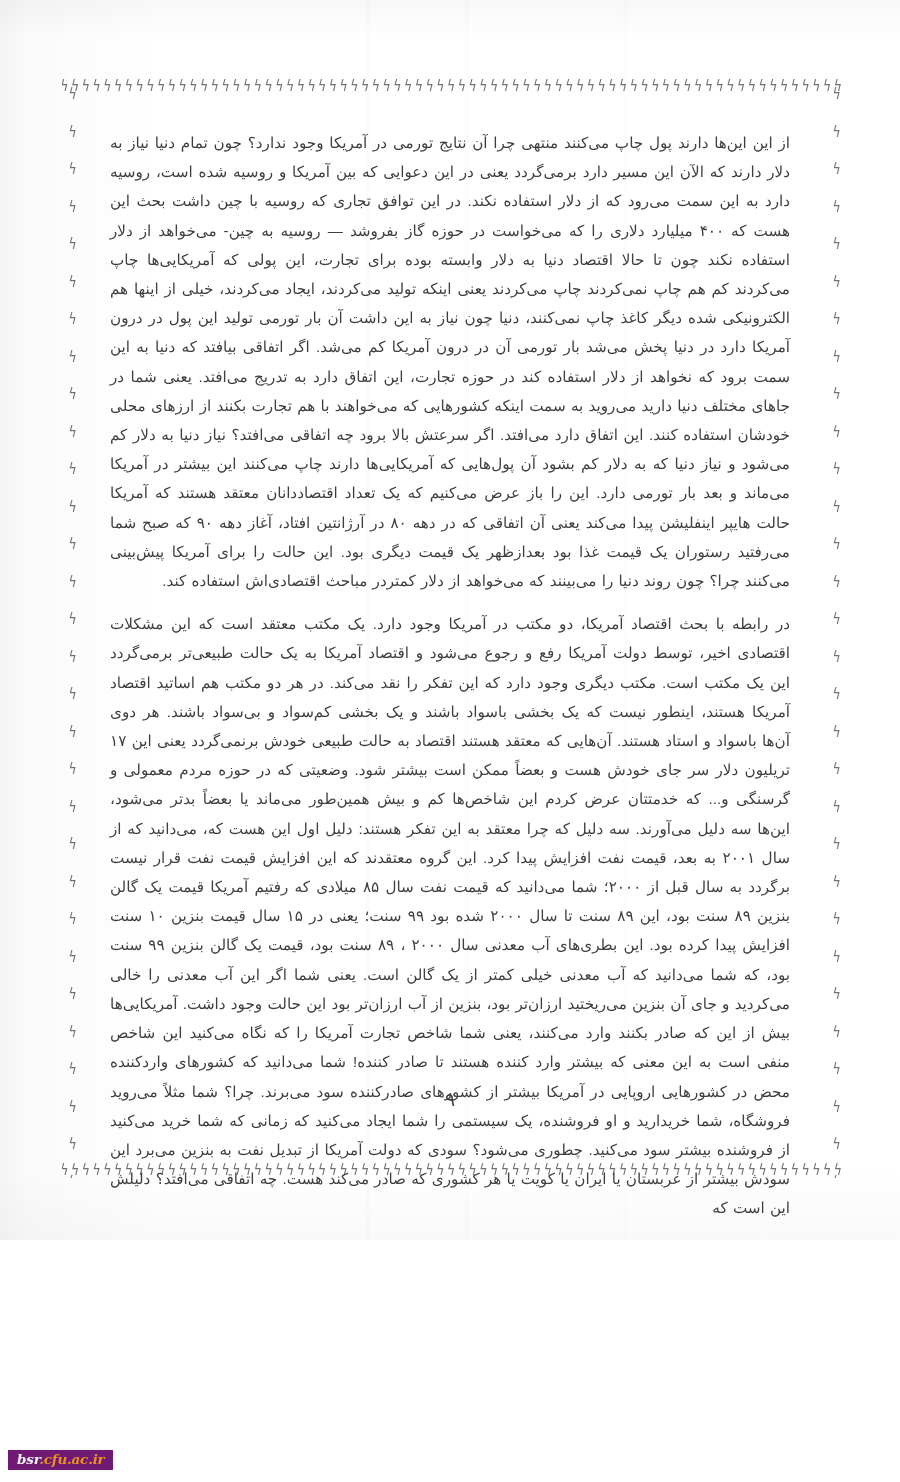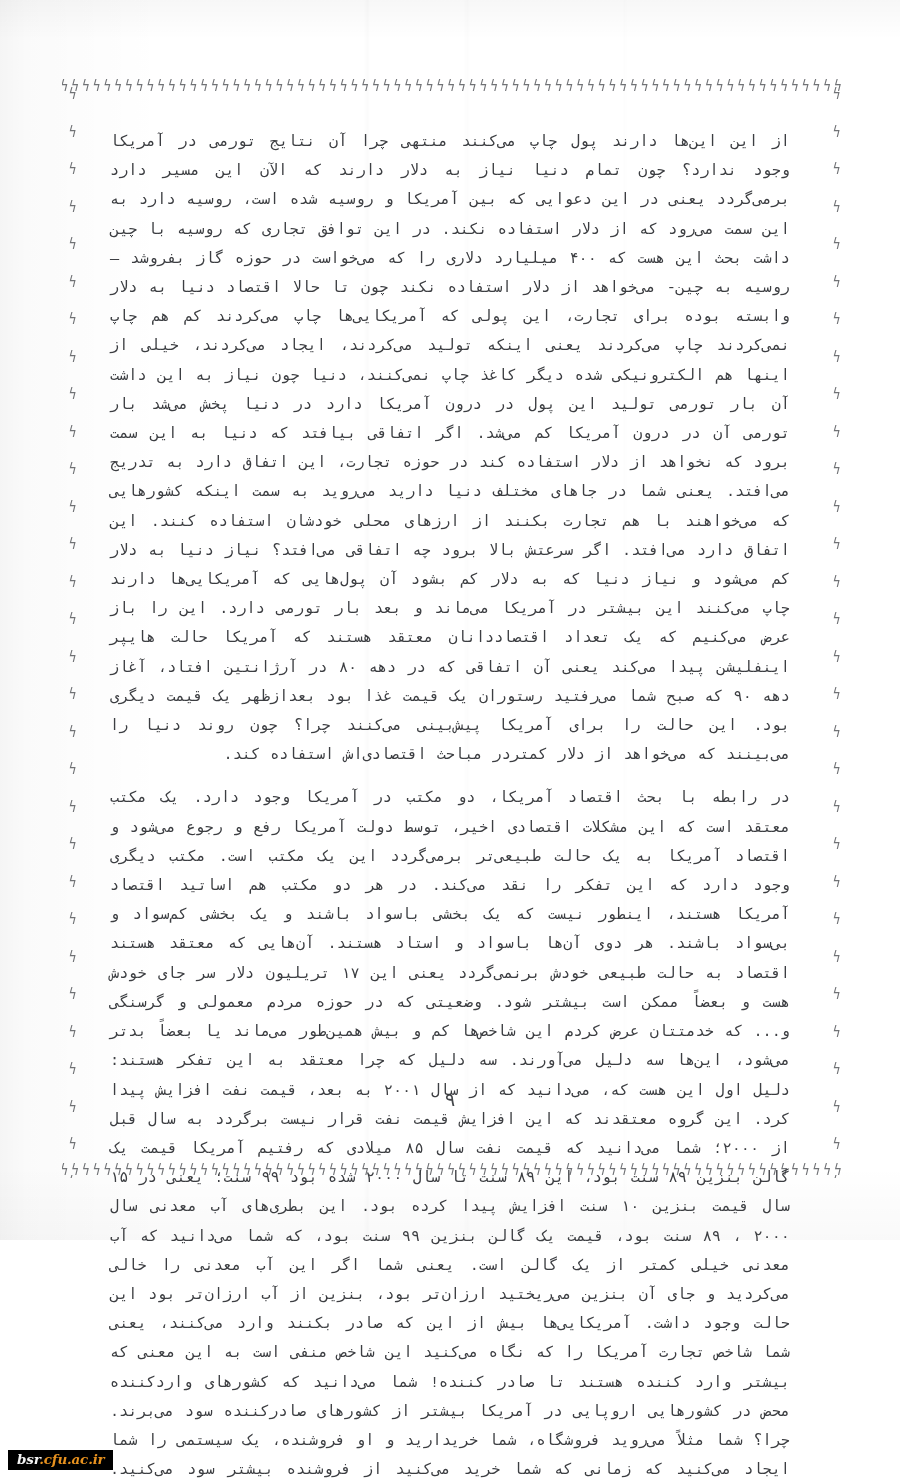--- a/index.html
+++ b/index.html
@@ -100,21 +100,21 @@
     position: absolute;
     right: 110px;
     top: 128px;
     width: 680px;
     direction: rtl;
     text-align: justify;
     text-justify: inter-word;
   }
   .para {
     margin: 0;
-    font-family: Liberation Mono, monospace;
+    font-family: Liberation Sans, sans-serif;
     font-size: 15.2px;
     line-height: 29.2px;
     color: #2e3034;
     text-align: justify;
     direction: rtl;
     letter-spacing: 0;
     word-spacing: 1px;
     filter: blur(0.18px);
     opacity: .93;
   }
@@ -135,21 +135,21 @@
     direction: rtl;
     opacity: .92;
     filter: blur(0.2px);
   }
 
   
   #site-watermark {
     position: absolute;
     left: 8px;
     bottom: 12px;
-    background: #000000;
+    background: #701a75;
     padding: 3px 9px 4px 9px;
     font-family: "DejaVu Serif", serif;
     font-style: italic;
     font-weight: bold;
     font-size: 13.5px;
     line-height: 1;
     letter-spacing: -0.2px;
     white-space: nowrap;
   }
   #site-watermark .wm-primary { color: #f4f4f4; }

